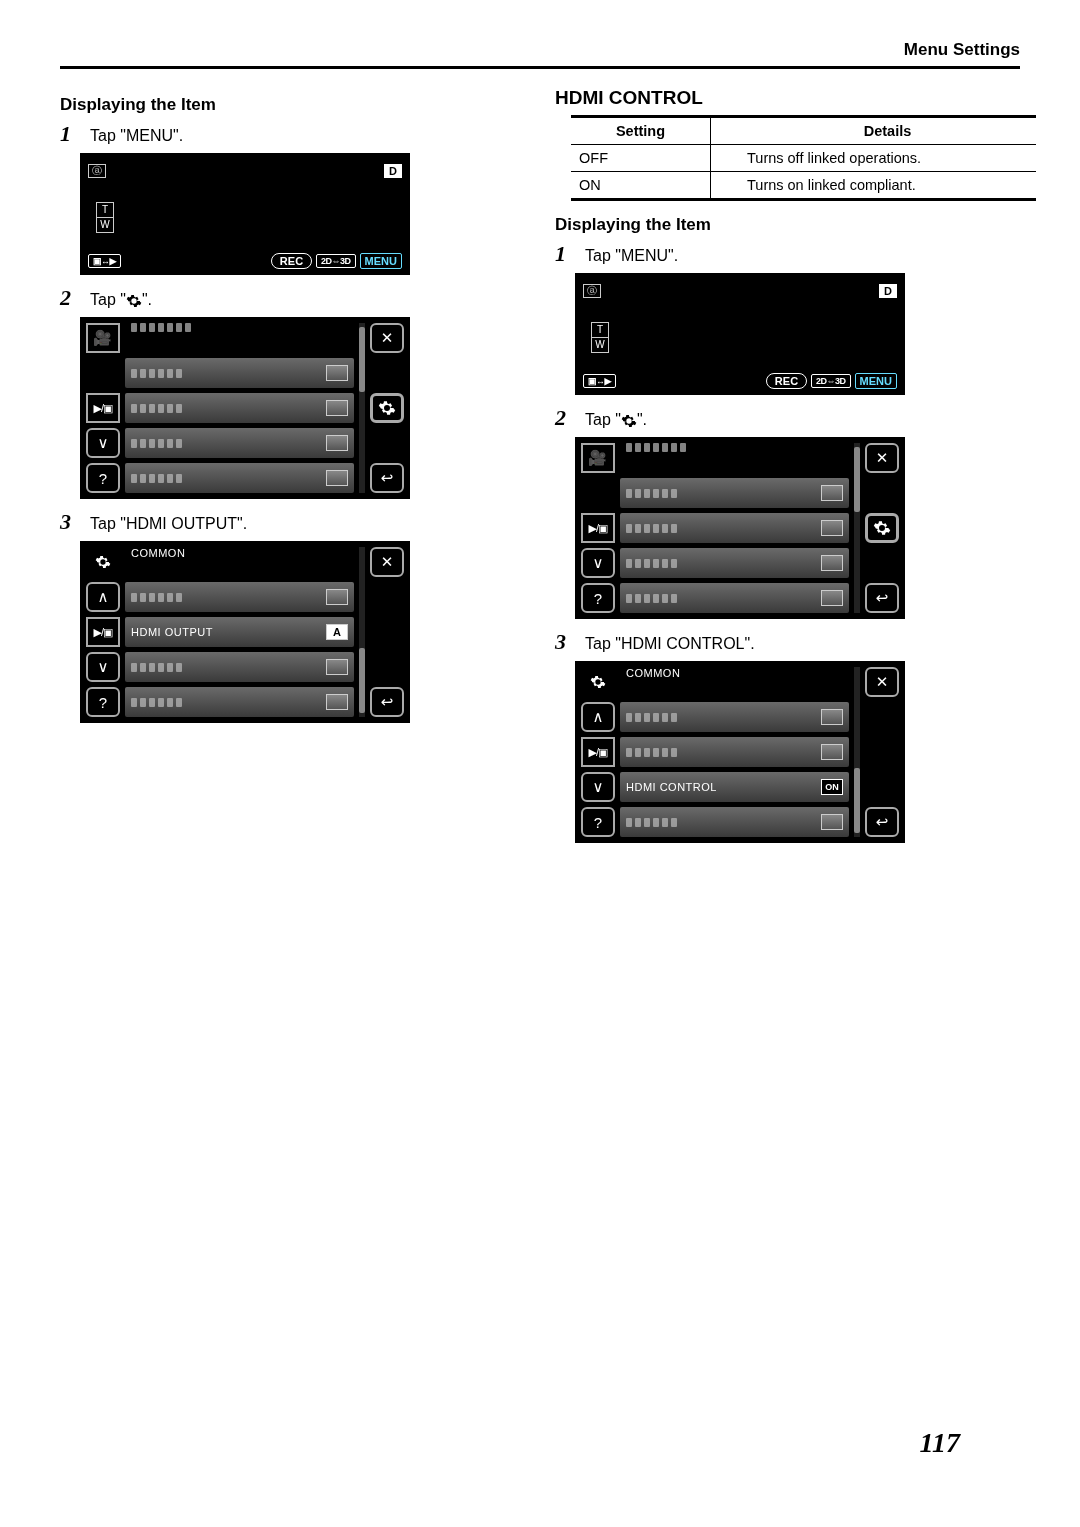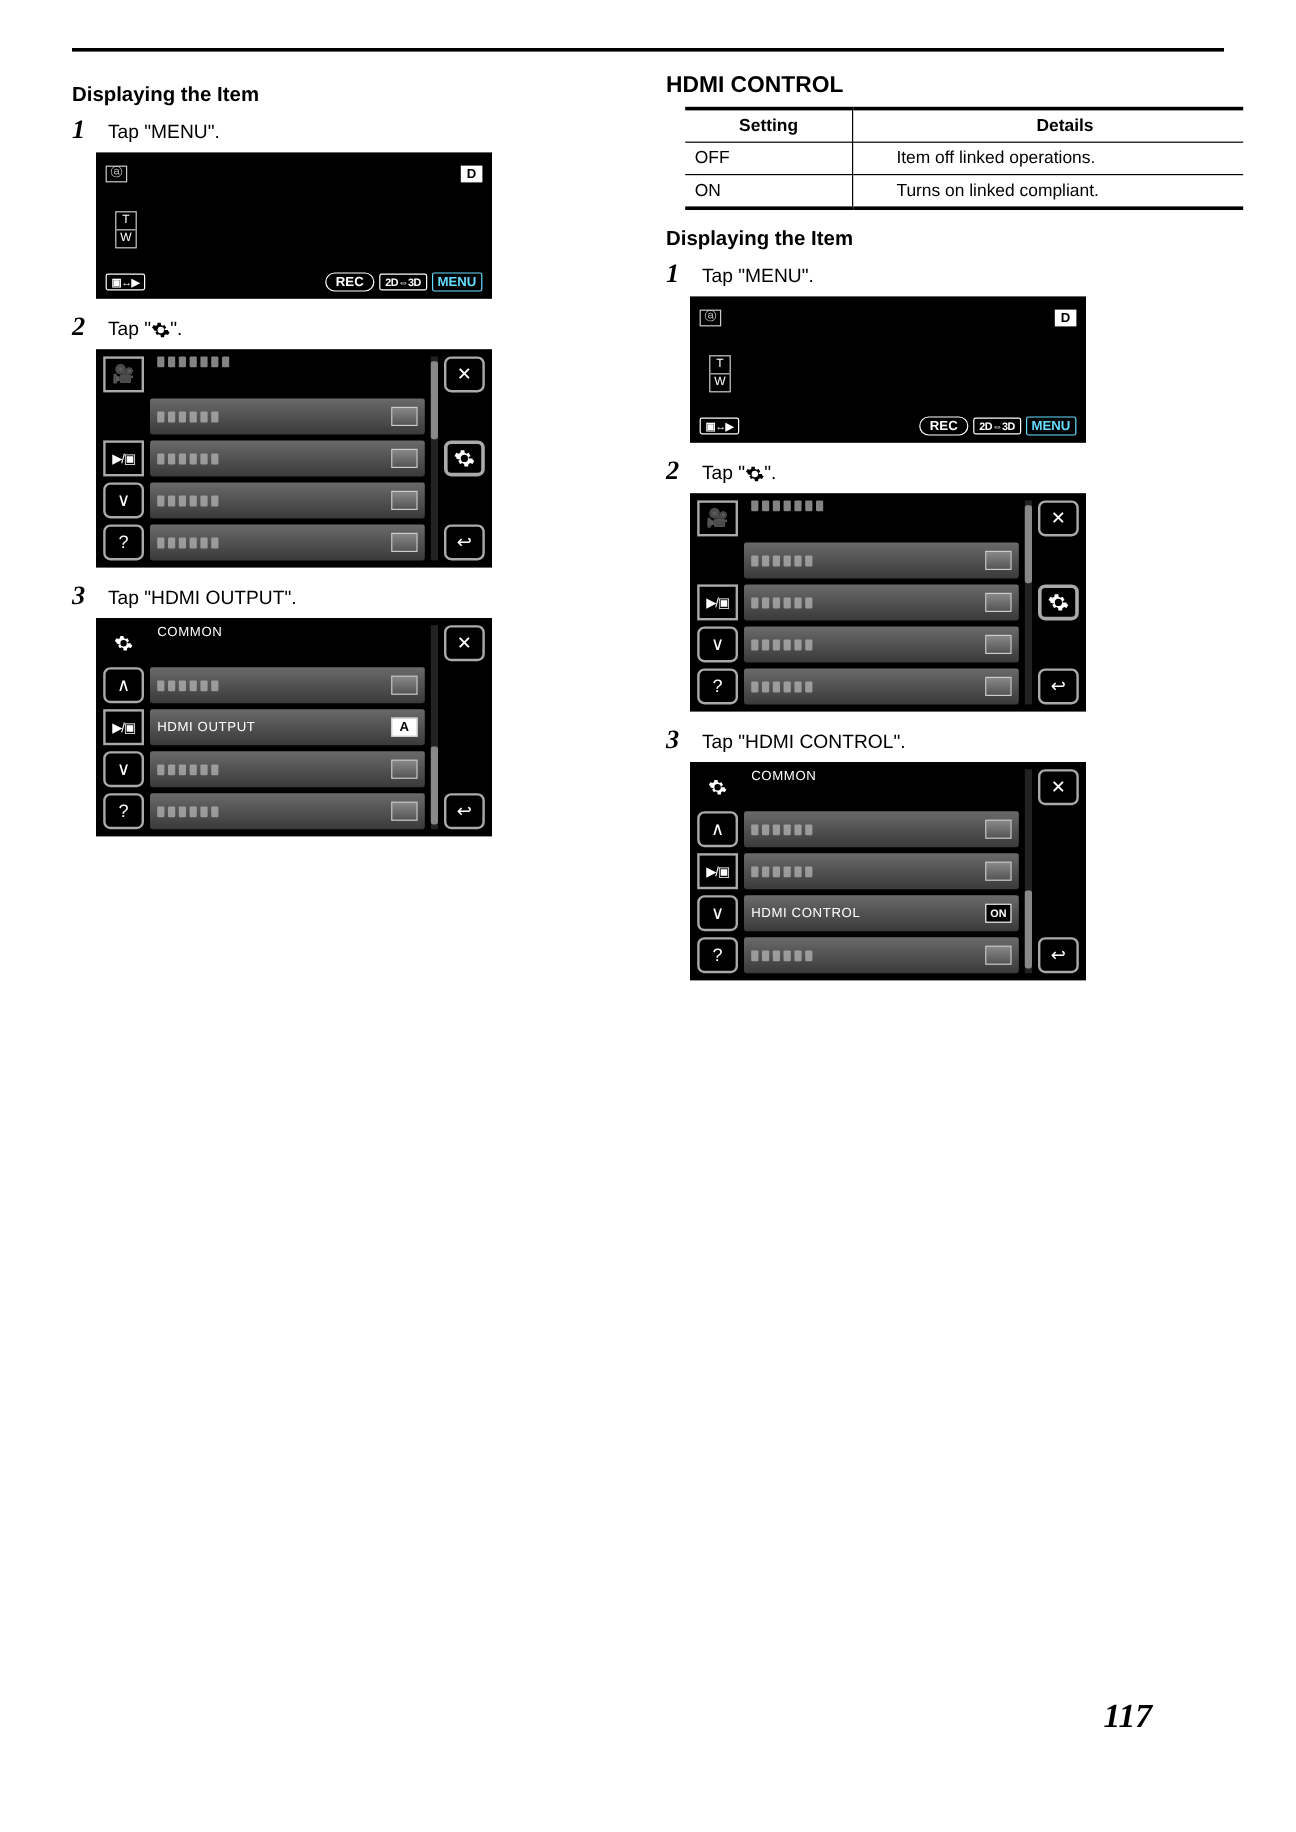--- a/index.html
+++ b/index.html
@@ -60,28 +60,29 @@
   .blurred span { width:6px; height:9px; background:#bbb; opacity:0.7; border-radius:1px;}
   .thumb-mini { width:22px; height:16px; background:linear-gradient(#888,#555); border:1px solid #ccc;}
   .thumb-mini.a { background:#fff; color:#000; font-weight:bold; font-size:11px; text-align:center; line-height:15px;}
   .thumb-mini.on { background:#000; color:#fff; font-weight:bold; font-size:9px; text-align:center; line-height:14px; border:1.5px solid #fff;}
   .right-col { width:34px; display:flex; flex-direction:column; justify-content:space-between; gap:5px;}
   .scrollbar { width:6px; background:#222; position:relative;}
   .scroll-thumb { position:absolute; left:0; width:6px; background:#888; border-radius:2px;}
   .midspace { flex:1; }
   .item-label { color:#fff; font-size:11px; letter-spacing:0.5px; font-family:Arial;}
 
-  .page-num { position:absolute; bottom:40px; right:60px; font-family:Georgia,serif; font-weight:bold; font-style:italic; font-size:28px; }
+  .page-num { position:absolute; bottom:28px; right:60px; font-family:Georgia,serif; font-weight:bold; font-style:italic; font-size:28px; }
   .page-wrap { position:relative; min-height:1447px; }
   svg.gear { vertical-align:middle; }
 </style>
 </head>
 <body>
 
 <div class="page-wrap">
+<div class="header">Menu Settings</div>
 <div class="hr"></div>
 
 <div class="cols">
 
   <div class="col">
     <div class="section-h">Displaying the Item</div>
 
     <div class="step">
       <span class="step-num">1</span>
       <span class="step-text">
@@ -280,21 +281,21 @@
     <div class="big-h">HDMI CONTROL</div>
 
     <table class="settings">
       <tbody>
             <tr>
         <th style="width:30%">Setting</th>
         <th>Details</th>
       </tr>
       <tr>
         <td>OFF</td>
-        <td>Item off linked operations.</td>
+        <td>Turns off linked operations.</td>
       </tr>
       <tr>
         <td>ON</td>
         <td>Turns on linked compliant.</td>
       </tr>
     </tbody>
         </table>
 
     <div class="section-h">Displaying the Item</div>
 

